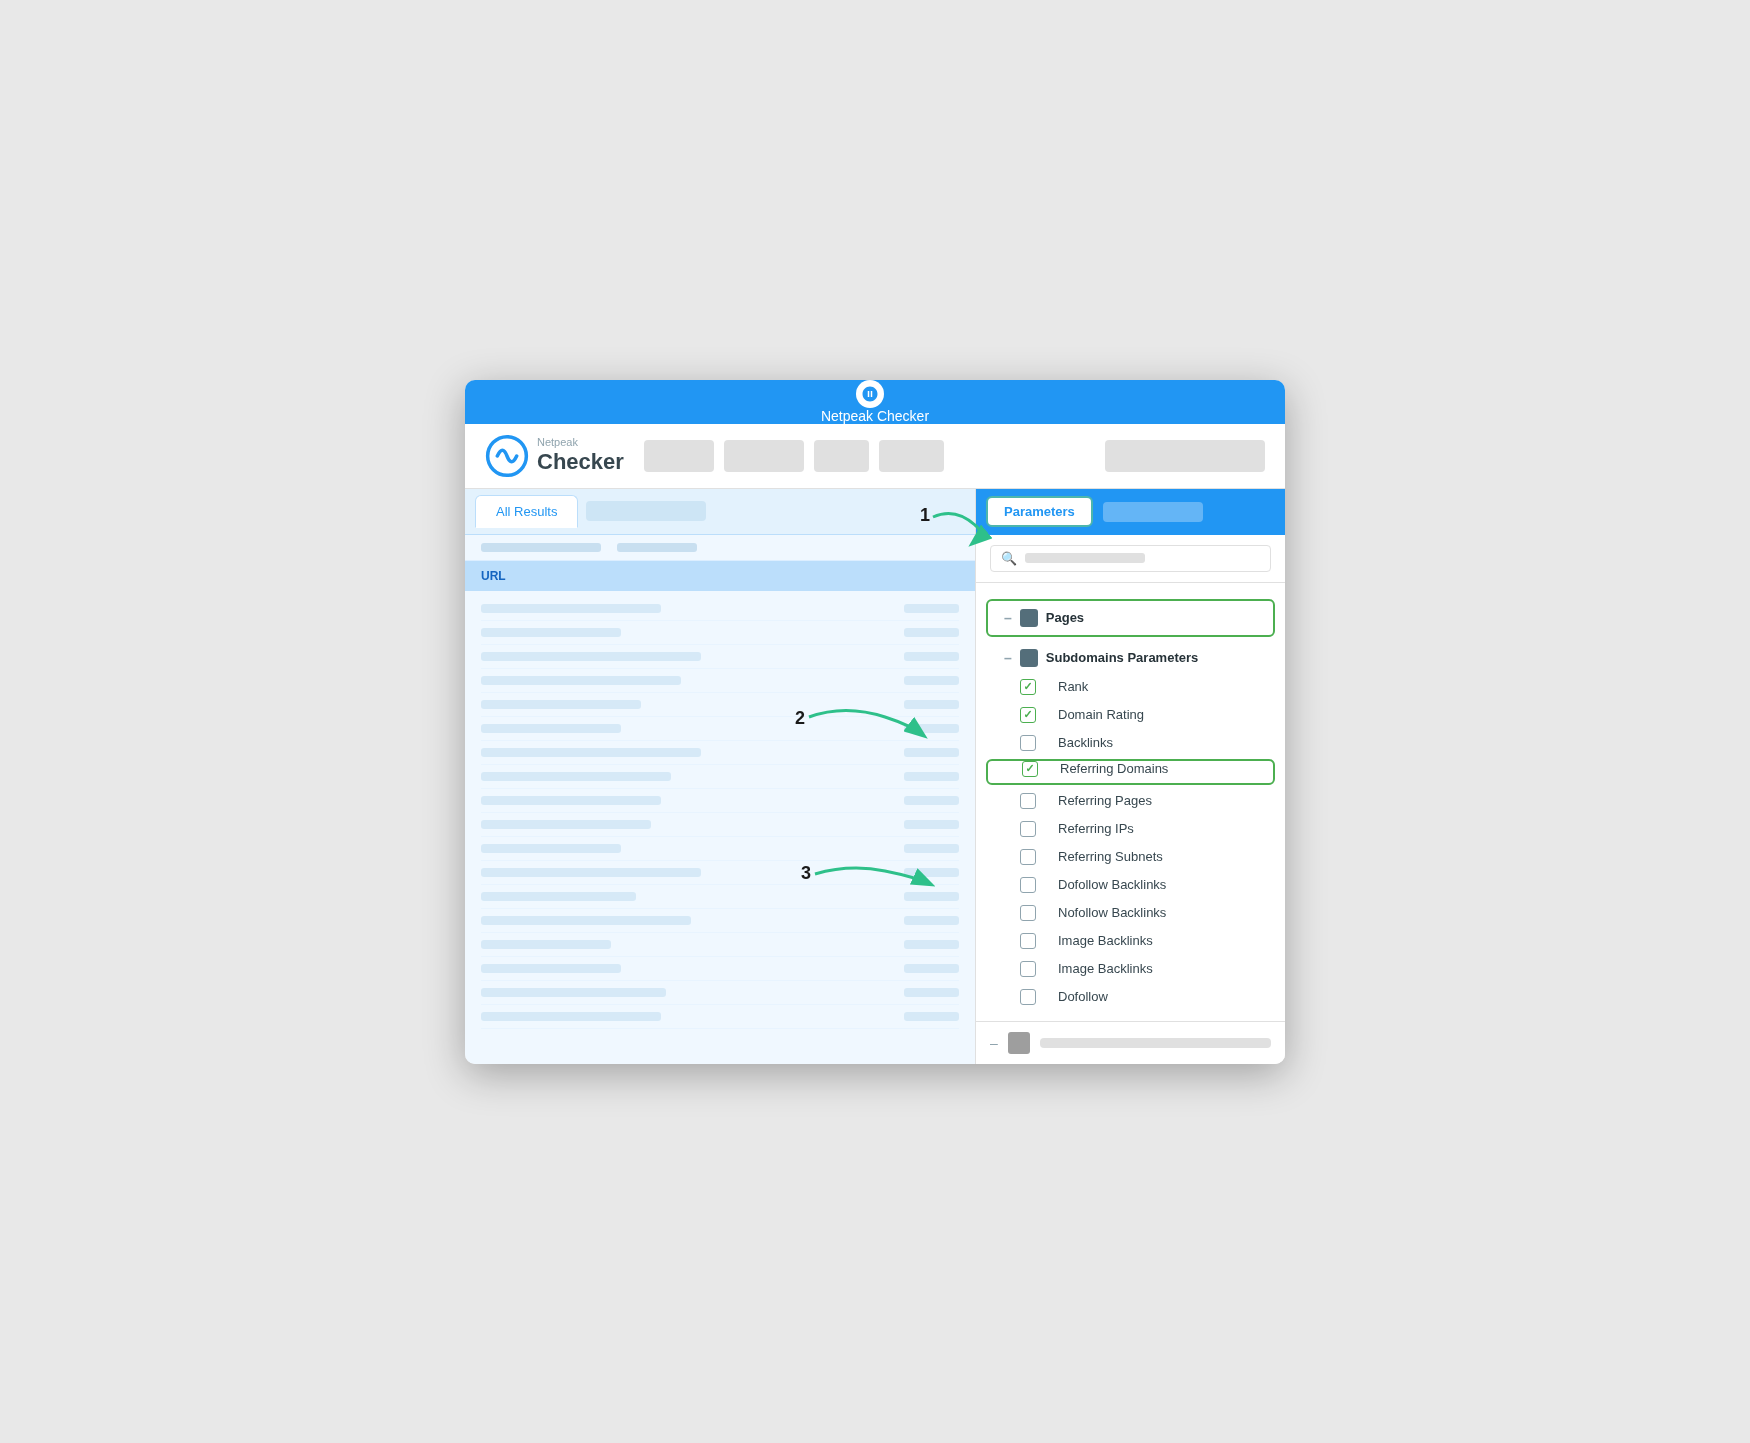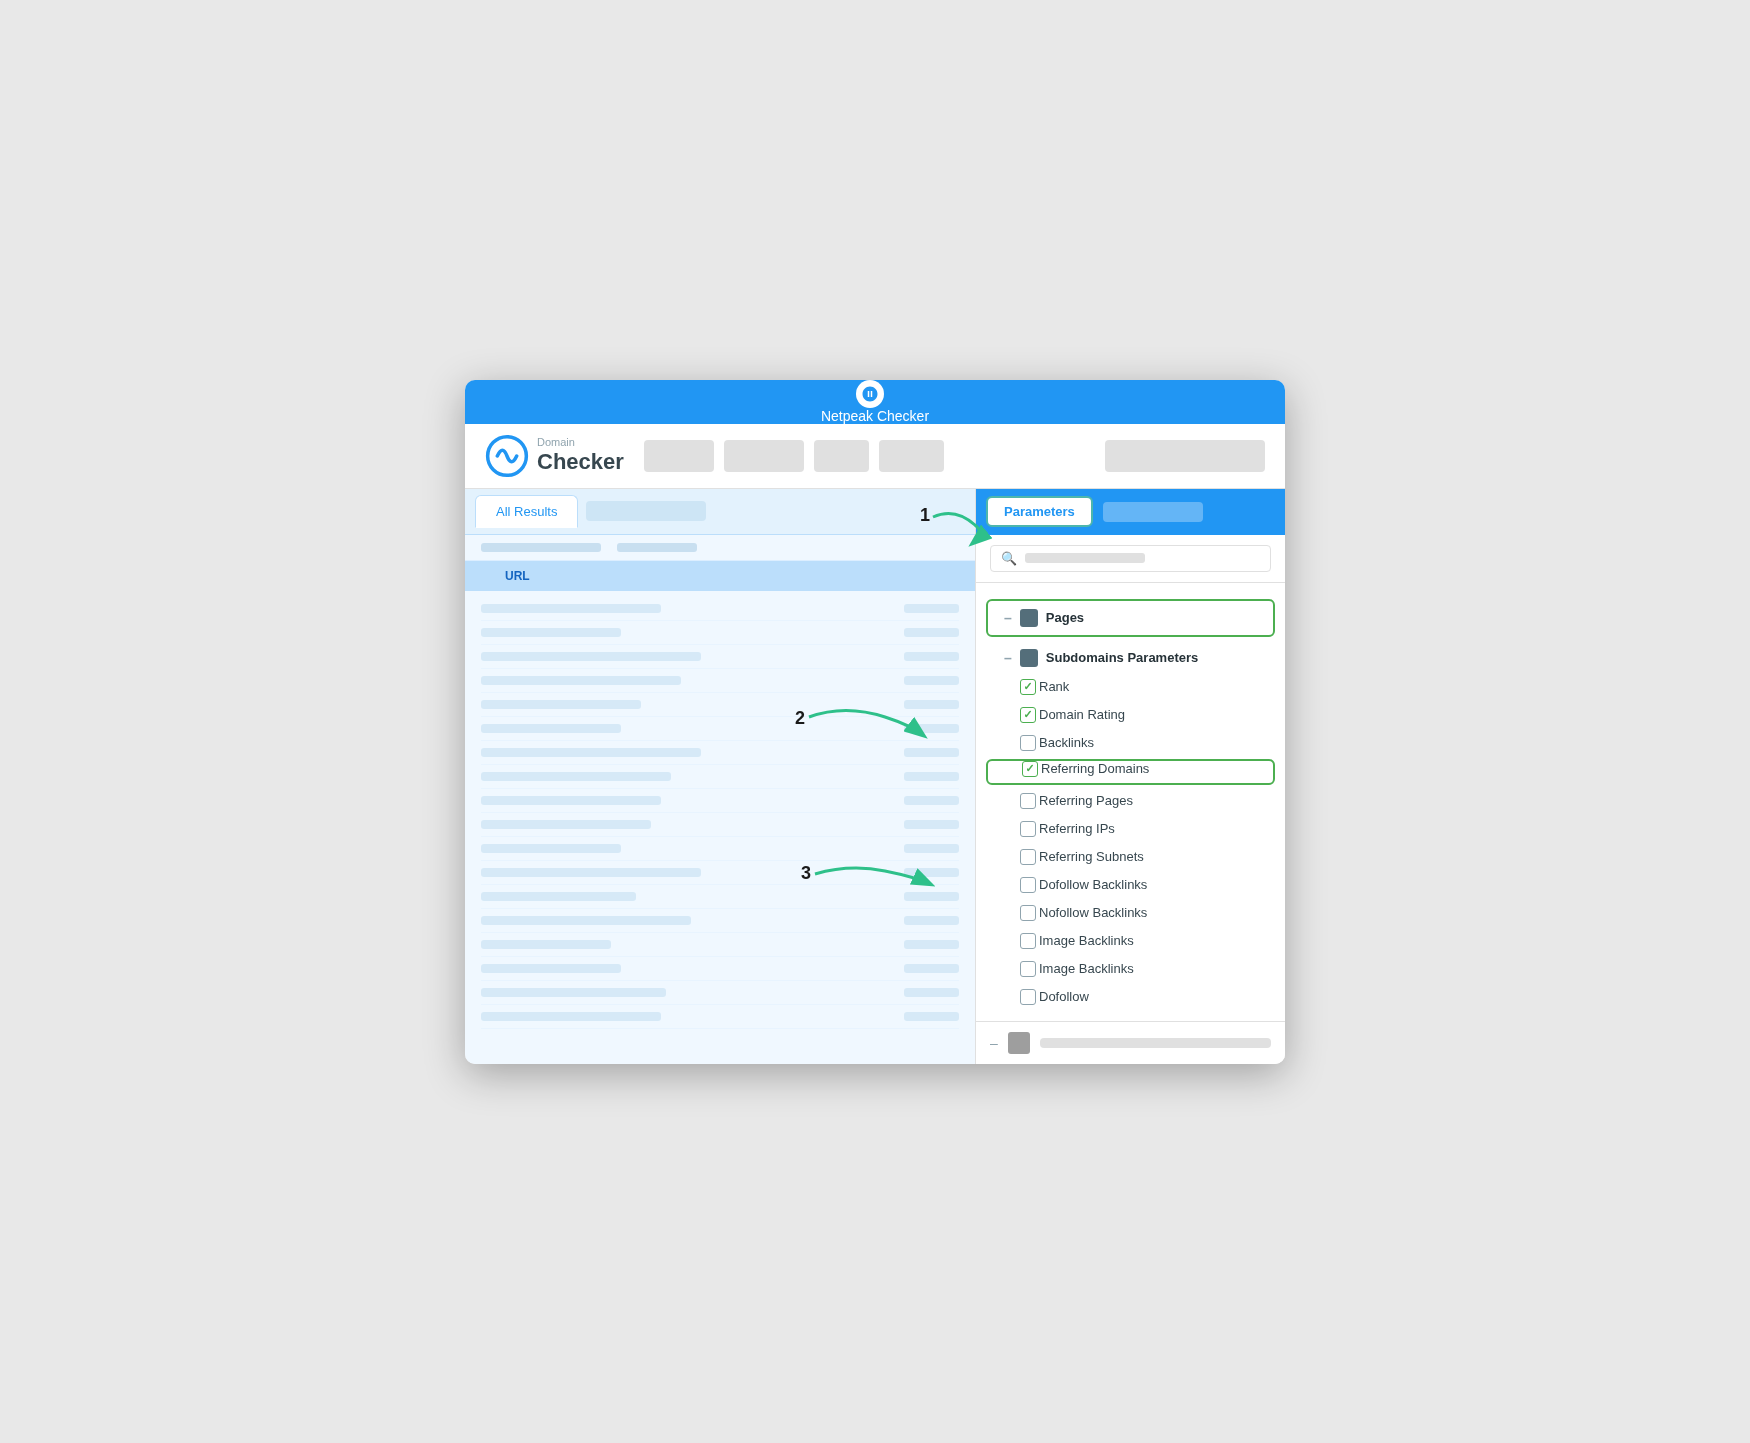--- a/index.html
+++ b/index.html
@@ -138,21 +138,21 @@
     
     .table-header {
       display: flex;
       background: #bbdefb;
       padding: 8px 16px;
       font-size: 12px;
       font-weight: 600;
       color: #1565c0;
       gap: 20px;
     }
-    .col-url { flex: 0 0 220px; margin-left: 24px; }
+    .col-url { flex: 0 0 220px; }
     .col-other { flex: 0 0 130px; }
     .table-rows {
       padding: 6px 16px;
     }
     
     .right-panel {
       width: 310px;
       flex-shrink: 0;
       background: #f5f5f5;
       border-left: 1px solid #e0e0e0;
@@ -244,21 +244,21 @@
     }
     .subgroup-header {
       display: flex;
       align-items: center;
       gap: 8px;
       padding: 6px 16px 6px 28px;
     }
     .param-item {
       display: flex;
       align-items: center;
-      gap: 3px;
+      gap: 22px;
       padding: 6px 16px 6px 44px;
     }
     .param-item.highlighted {
       border: 2px solid #4caf50;
       border-radius: 6px;
       margin: 2px 10px;
       padding: 0 10px 6px 34px;
       background: white;
     }
     .checkbox {
@@ -350,21 +350,21 @@
 
   <div class="app-header">
     <div class="app-logo">
       <div class="app-logo-icon">
         <svg viewBox="0 0 50 50" fill="none">
           <circle cx="25" cy="25" r="22" stroke="#2196f3" stroke-width="4" fill="none"></circle>
           <path d="M14 25 Q20 12 25 25 Q30 38 36 25" stroke="#2196f3" stroke-width="4" fill="none" stroke-linecap="round"></path>
         </svg>
       </div>
       <div class="app-logo-text">
-        <div class="netpeak">Domain</div>
+        <div class="netpeak">Netpeak</div>
         <div class="checker">Checker</div>
       </div>
     </div>
     <div class="header-blocks">
       <div class="header-block w1"></div>
       <div class="header-block w2"></div>
       <div class="header-block w3"></div>
       <div class="header-block w4"></div>
     </div>
     <div class="header-block w5"></div>

